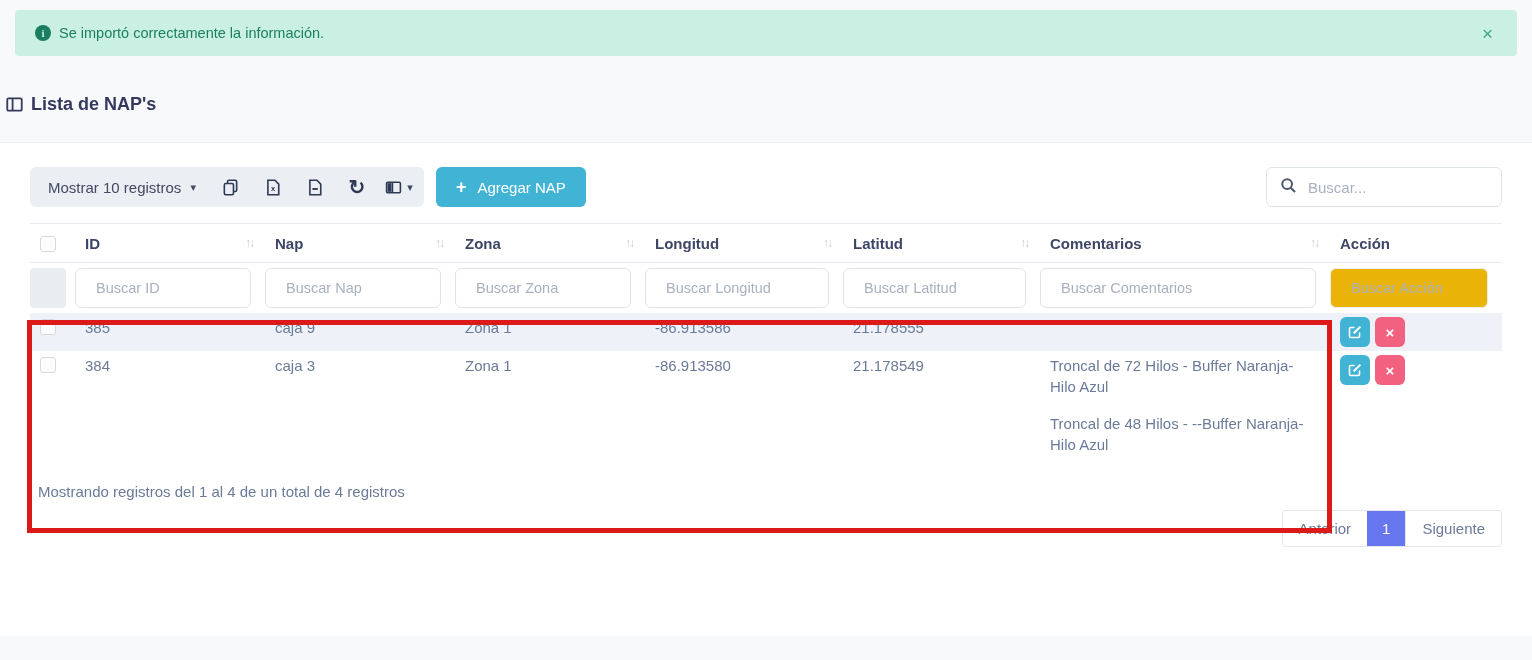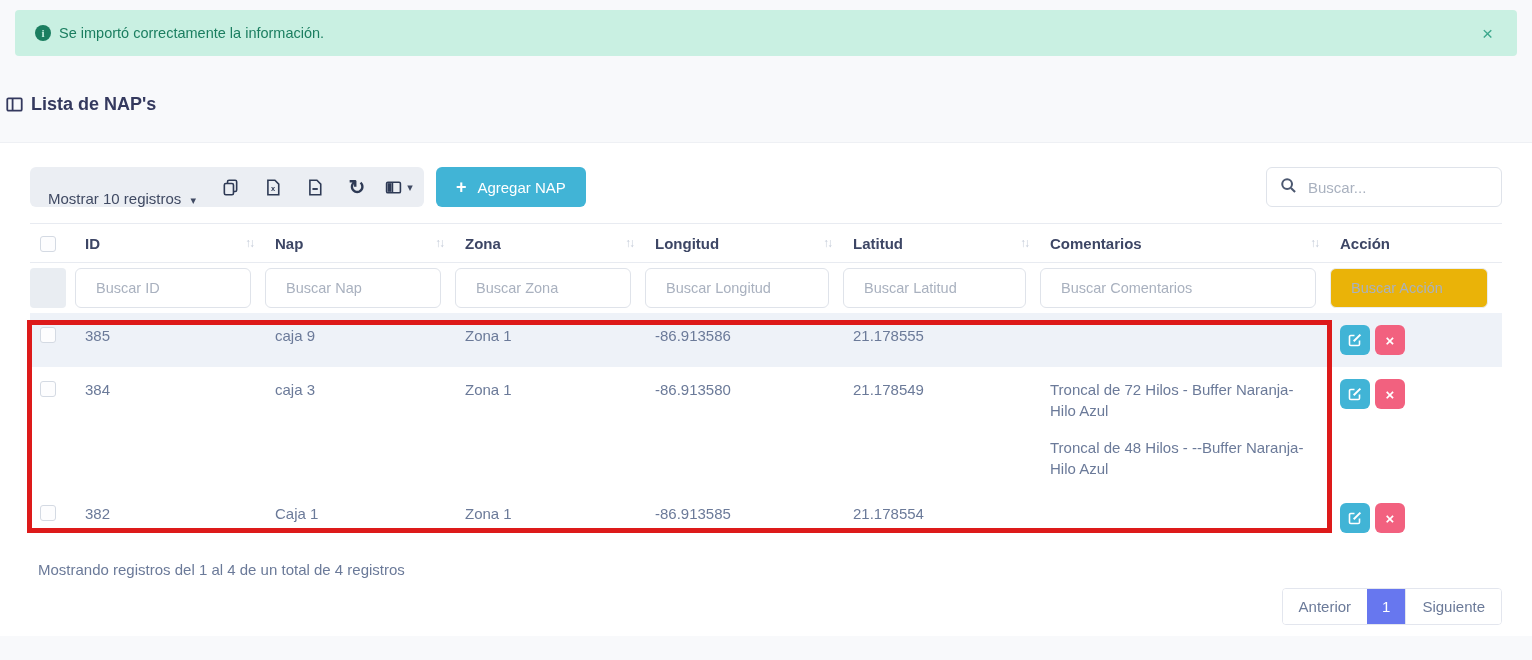--- a/index.html
+++ b/index.html
@@ -50,21 +50,21 @@
     height:494px;
   }
 
   
   .toolbar { display:flex; align-items:center; height:40px; }
   .group-gray {
     display:flex; align-items:center;
     background:#ebeef3; border-radius:6px; height:40px; padding:0 4px;
   }
   .show-entries {
-    display:flex; align-items:flex-end; gap:9px;
+    display:flex; align-items:center; gap:9px;
     background:none; border:none; cursor:pointer;
     font-family:inherit; font-size:15px; color:#404a63;
     padding:0 14px; height:40px;
   }
   .caret { font-size:11px; color:#404a63; }
   .icon-btn {
     width:42px; height:40px; display:flex; align-items:center; justify-content:center;
     background:none; border:none; cursor:pointer; color:#2e3a55; gap:5px;
   }
   .icon-btn svg { display:block; }
@@ -105,21 +105,21 @@
   tr.filter-row th { padding:5px 14px 5px 0; }
   tr.filter-row th:first-child { padding-left:0; }
   .filter-input {
     width:100%; height:40px; border:1px solid #dfe3ea; border-radius:6px;
     padding:0 20px; font-family:inherit; font-size:14.5px; color:#52607a; background:#fff;
   }
   .filter-input.disabled { background:#eab308; border-color:#e9edf2; }
   .check-filter-box { width:36px; height:40px; background:#e9edf2; border-radius:4px; }
 
   tbody td {
-    padding:12px 10px; vertical-align:top;
+    padding:4px 10px; vertical-align:top;
     font-size:15px; color:#6b7a99; line-height:21px;
   }
   tr.stripe { background:#eef2f8; }
   td.comments p { margin:0 0 16px; }
   td.comments p:last-child { margin-bottom:0; }
   td.comments { padding-bottom:12px; }
 
   input[type="checkbox"] {
     appearance:none; -webkit-appearance:none;
     width:16px; height:16px; border:1px solid #d4dae3; border-radius:3px;
@@ -349,42 +349,20 @@
               <button class="act-btn act-edit">
                 <svg width="14" height="14" viewBox="0 0 14 14" fill="none" stroke="#fff" stroke-width="1.6">
                   <path d="M11.5 7.5 v3.7 a1.3 1.3 0 0 1 -1.3 1.3 h-7.4 a1.3 1.3 0 0 1 -1.3 -1.3 v-7.4 a1.3 1.3 0 0 1 1.3 -1.3 h3.7"></path>
                   <path d="M5.7 8.3 L12.4 1.6" stroke-width="2"></path>
                 </svg>
               </button>
               <button class="act-btn act-del">×</button>
             </div>
           </td>
         </tr>
-        <tr>
-          <td>
-              <input type="checkbox" style="">
-            </td>
-          <td>382</td>
-          <td>Caja 1</td>
-          <td>Zona 1</td>
-          <td>-86.913585</td>
-          <td>21.178554</td>
-          <td class="comments"></td>
-          <td>
-            <div class="actions">
-              <button class="act-btn act-edit">
-                <svg width="14" height="14" viewBox="0 0 14 14" fill="none" stroke="#fff" stroke-width="1.6">
-                  <path d="M11.5 7.5 v3.7 a1.3 1.3 0 0 1 -1.3 1.3 h-7.4 a1.3 1.3 0 0 1 -1.3 -1.3 v-7.4 a1.3 1.3 0 0 1 1.3 -1.3 h3.7"></path>
-                  <path d="M5.7 8.3 L12.4 1.6" stroke-width="2"></path>
-                </svg>
-              </button>
-              <button class="act-btn act-del">×</button>
-            </div>
-          </td>
-        </tr>
       </tbody>
     </table>
 
     <div class="records-info">Mostrando registros del 1 al 4 de un total de 4 registros</div>
     <div class="pagination-wrap">
       <div class="pagination">
         <a class="page-link">Anterior</a>
         <a class="page-link active">1</a>
         <a class="page-link">Siguiente</a>
       </div>

